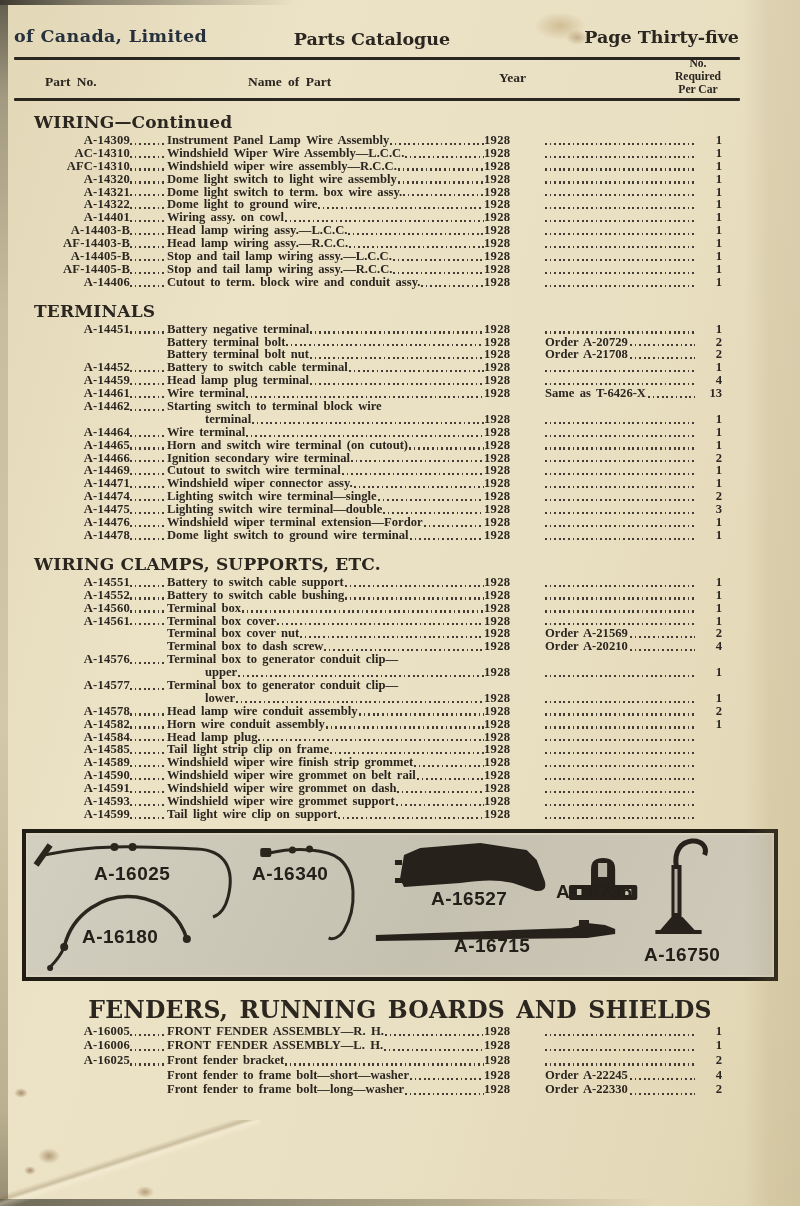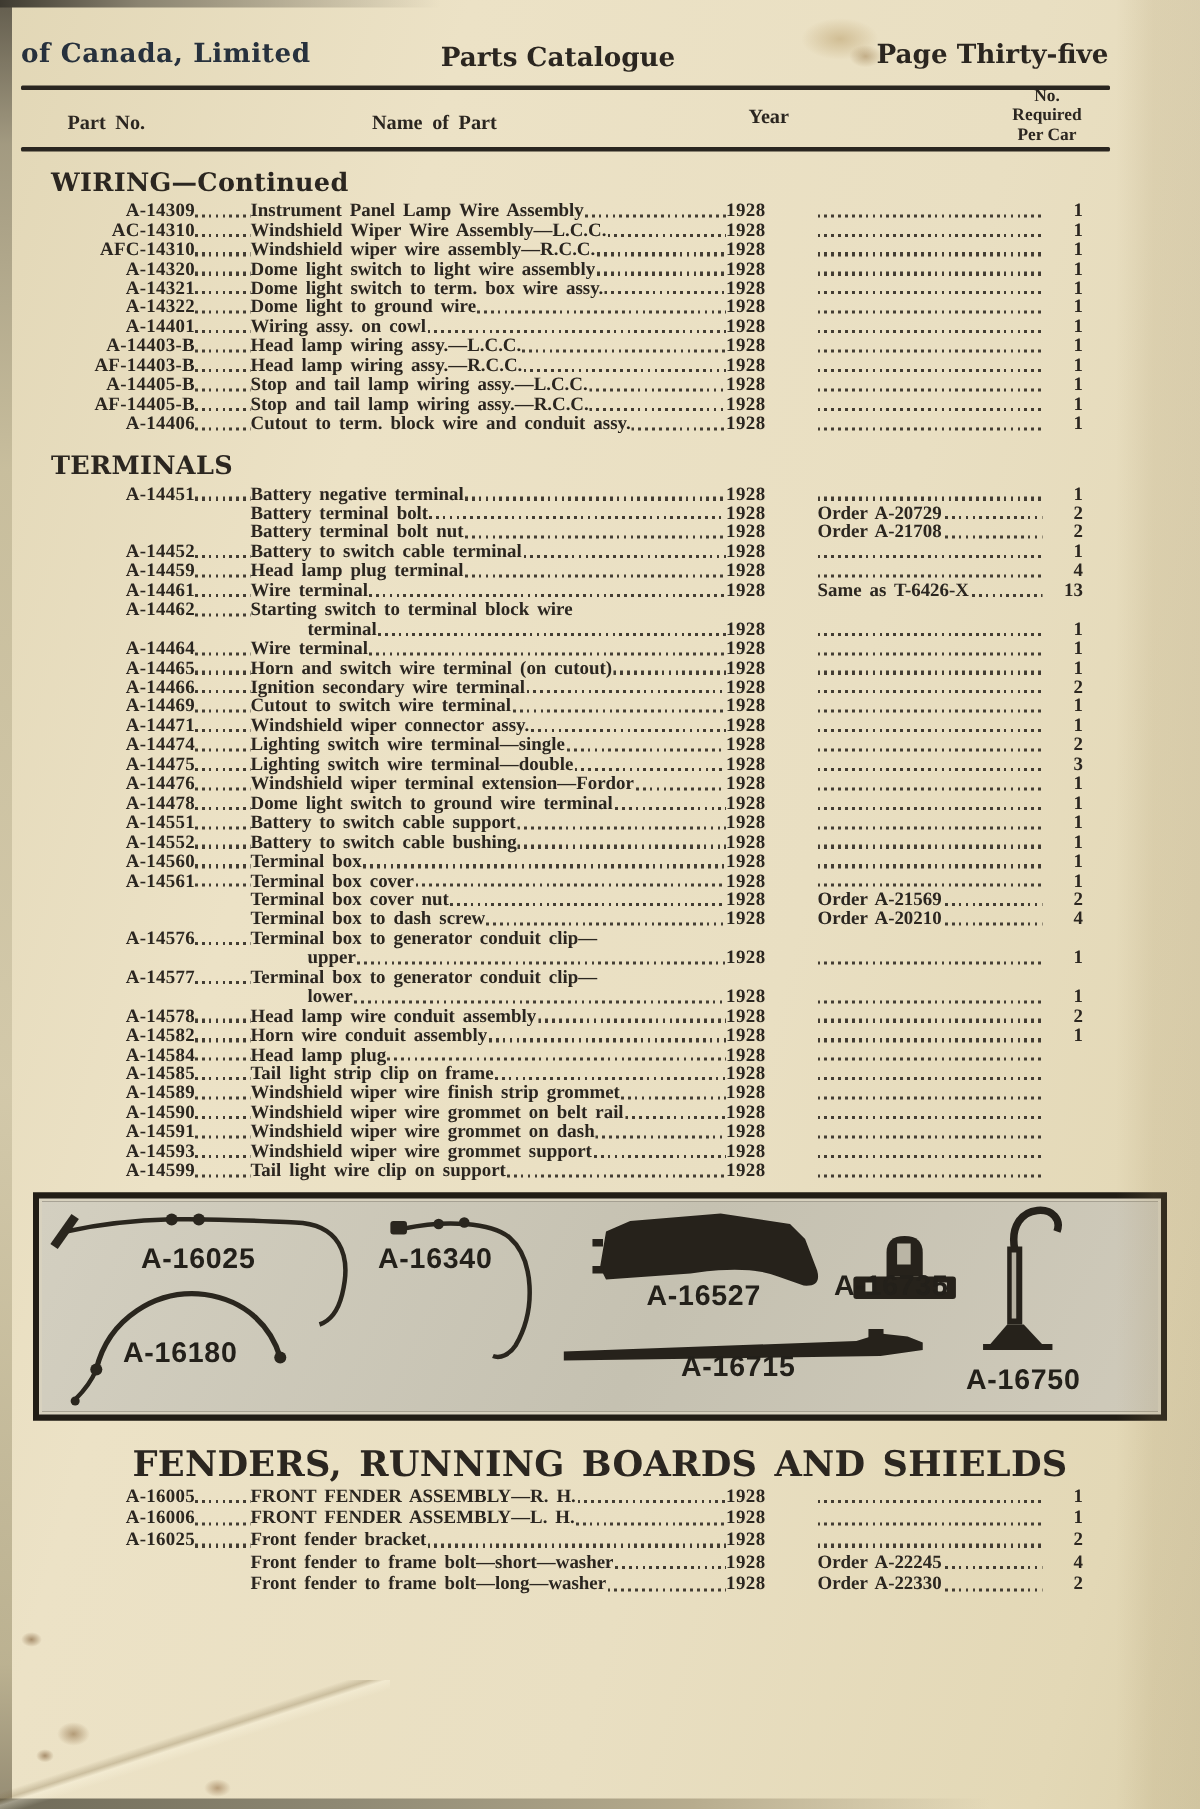--- a/index.html
+++ b/index.html
@@ -437,20 +437,21 @@
             <span class="nm">Dome light switch to ground wire terminal</span>
             <span class="leader dotlead"></span>
             <span class="year">1928</span>
             <span class="gapc"></span>
             <div class="note">
               <span class=" dotlead"></span>
             </div>
             <span class="qty">1</span>
           </div>
         </div>
+        <div class="sec-heading">WIRING CLAMPS, SUPPORTS, ETC.</div>
         <div class="rows">
           <div class="line">
             <span class="part">A-14551</span>
             <span class="pdots dotlead"></span>
             <span class="nm">Battery to switch cable support</span>
             <span class="leader dotlead"></span>
             <span class="year">1928</span>
             <span class="gapc"></span>
             <div class="note">
               <span class=" dotlead"></span>

